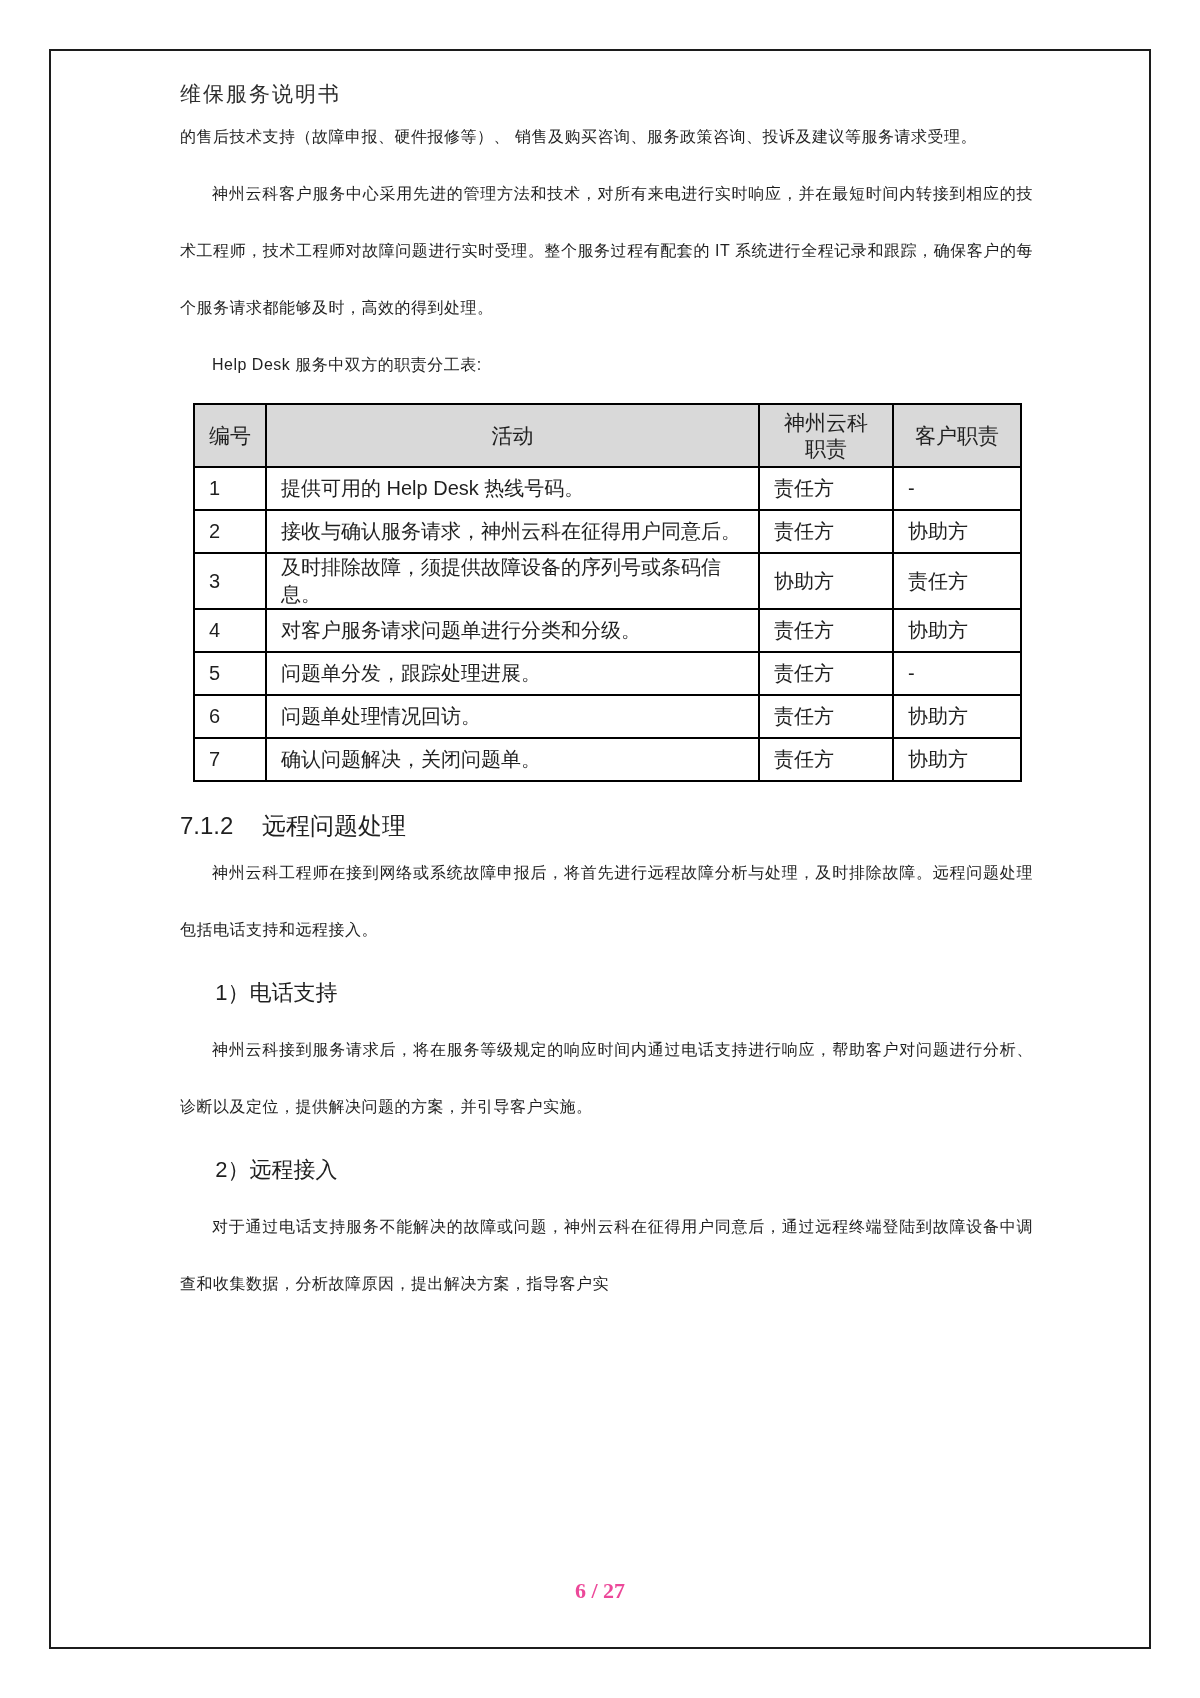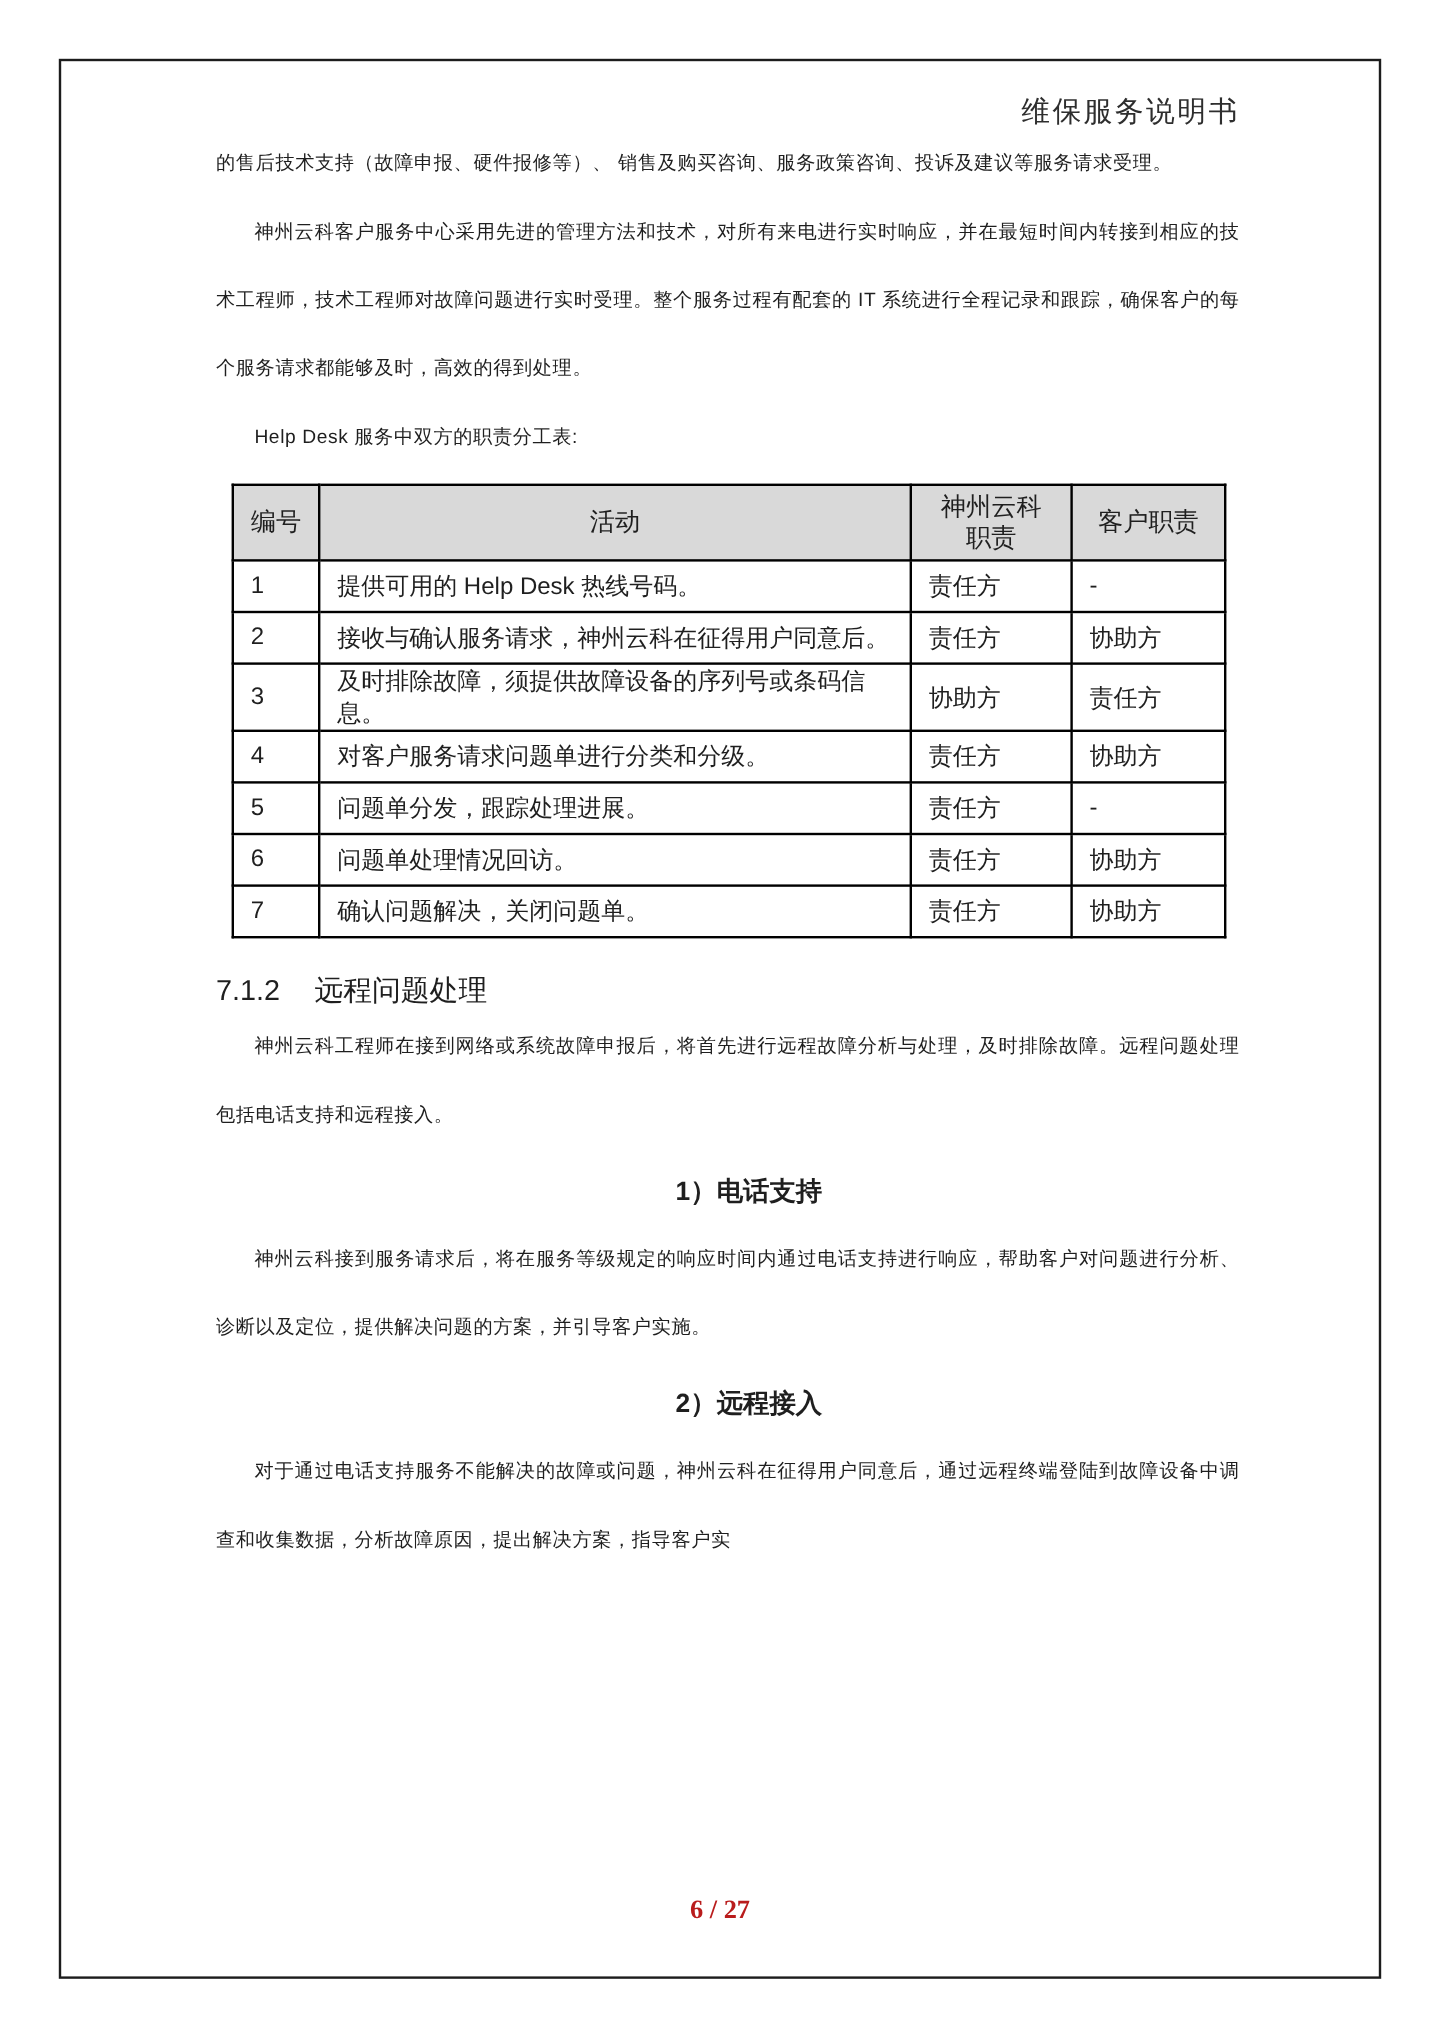--- a/index.html
+++ b/index.html
@@ -26,23 +26,22 @@
     pointer-events: none;
   }
   .content {
     position: absolute;
     left: 180px;
     top: 0;
     width: 853px;
   }
   .page-header {
     margin-top: 80px;
-    text-align: right;
     font-family: "Liberation Serif", serif;
-    font-size: 24px;
+    font-size: 21px;
     line-height: 28px;
     color: #2e2e2e;
     letter-spacing: 2px;
   }
   p.body-text {
     margin: 0;
     font-size: 16px;
     line-height: 57px;
     text-align: justify;
     letter-spacing: 0.5px;
@@ -92,38 +91,37 @@
     align-items: baseline;
   }
   .section-heading .sec-num { width: 82px; flex: 0 0 auto; }
 
   .mt-p3 { margin-top: 25px; }
   .sub-heading {
     margin: 0;
     margin-top: 6px;
     font-size: 22px;
     line-height: 57px;
-    font-weight: 700;
+    font-weight: 400;
     text-indent: 1.6em;
-    text-align: center;
   }
   .mt-p4 { margin-top: 10px; }
   .mt-sub2 { margin-top: 6px; }
   .mt-p5 { margin-top: 15px; }
 
   .page-footer {
     position: absolute;
     left: 0;
     top: 1578px;
     width: 1200px;
     text-align: center;
     font-family: "Liberation Serif", serif;
     font-size: 22px;
     font-weight: 700;
-    color: #b91c1c;
+    color: #ec4899;
   }
 </style>
 </head>
 <body>
 
 <div class="border-frame"></div>
 
 <div class="content">
 
   <div class="page-header">维保服务说明书</div>

